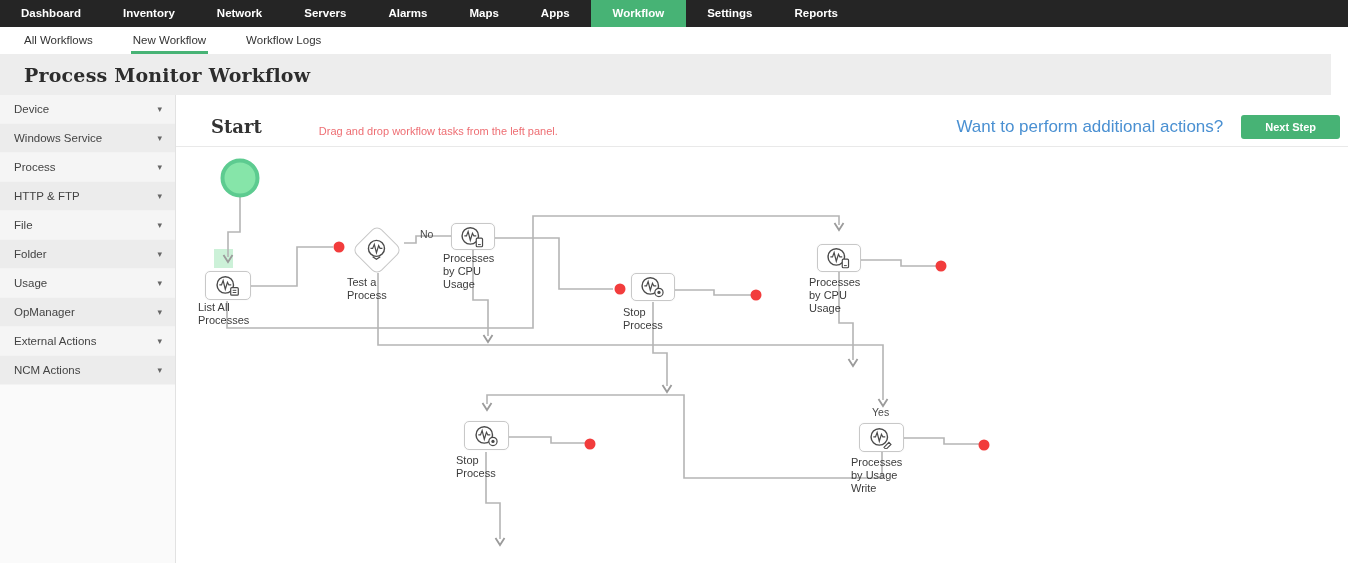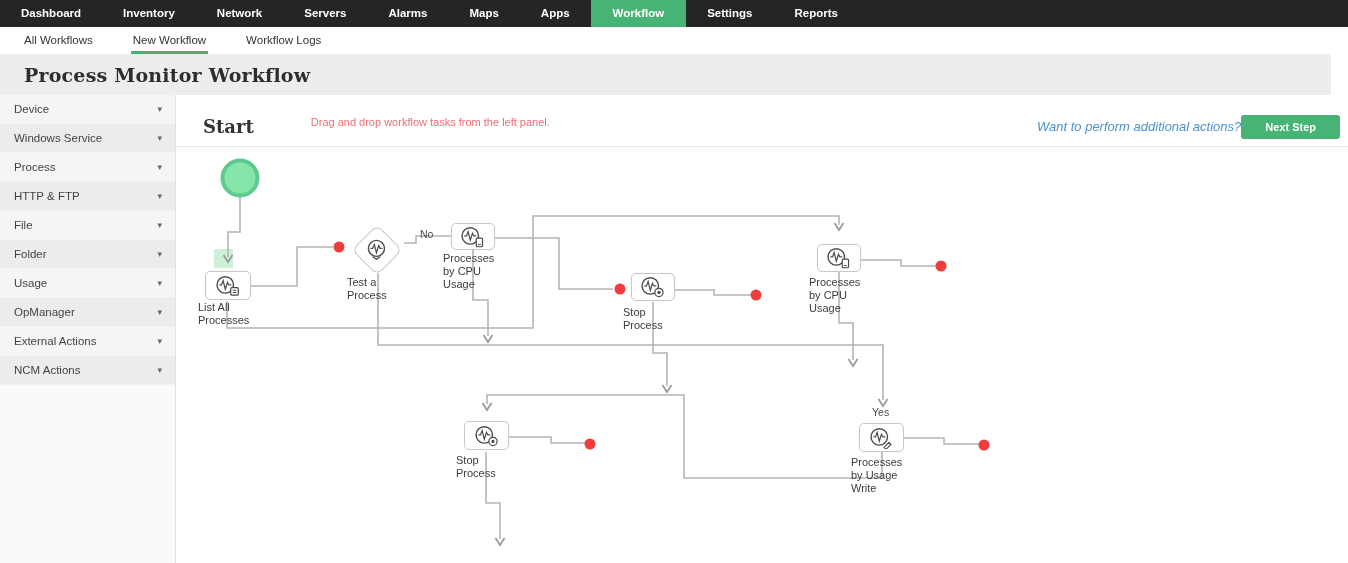--- a/index.html
+++ b/index.html
@@ -24,25 +24,25 @@
   
   .sidebar { position:absolute; left:0; top:95px; width:176px; bottom:0; background:#fafafa; border-right:1px solid #e2e2e2; }
   .side-item { height:29px; display:flex; align-items:center; justify-content:space-between; padding:0 13px 0 14px; font-size:11.5px; color:#444; border-bottom:1px solid #f3f3f3; cursor:pointer; }
   .side-item:nth-child(odd) { background:#f5f5f5; }
   .side-item:nth-child(even) { background:#ececec; }
   .side-item .caret { font-size:9px; color:#666; }
 
   
   .canvas { position:absolute; left:176px; top:95px; right:0; bottom:0; background:#fff; }
   .canvas-header { position:absolute; left:0; top:0; right:0; height:52px; border-bottom:1px solid #e9e9e9; display:flex; align-items:center; justify-content:space-between; padding:12px 8px 0 27px; }
-  .ch-left { display:flex; align-items:flex-start; }
+  .ch-left { display:flex; align-items:flex-end;margin-left:8px; }
   .start-label { font-family:"DejaVu Serif", serif; font-weight:700; font-size:18px; color:#333; }
   .hint { font-size:11px; color:#ee6e73; margin-left:9px;padding-left:48px; }
   .ch-right { display:flex; align-items:center; }
-  .actions-link { font-size:13px; color:#4a90d2; margin-right:0; cursor:pointer;font-style:italic; }
+  .actions-link { font-size:17px; color:#4a90d2; margin-right:18px; cursor:pointer; }
   .next-step { background:#47b375; color:#fff; font-size:11px; font-weight:bold; border:none; border-radius:3px; padding:6px 24px; cursor:pointer; }
 
   .diagram { position:absolute; left:0; top:0; width:1172px; height:468px; }
   svg.wires { position:absolute; left:0; top:0; }
 
   .node-box { position:absolute; background:#fff; border:1px solid #c8c8c8; border-radius:5px; display:flex; align-items:center; justify-content:center; cursor:pointer; box-shadow:0 0 0 1px rgba(0,0,0,0.01); }
   .diamond { position:absolute; width:36px; height:36px; background:#fff; border:1px solid #c8c8c8; border-radius:7px; transform:rotate(45deg); display:flex; align-items:center; justify-content:center; cursor:pointer; }
   .diamond .node-ico { transform:rotate(-45deg); }
   .node-label { position:absolute; width:60px; font-size:11px; line-height:13px; color:#3c3c3c; }
   .edge-label { position:absolute; font-size:10.5px; color:#4a4a4a; }

